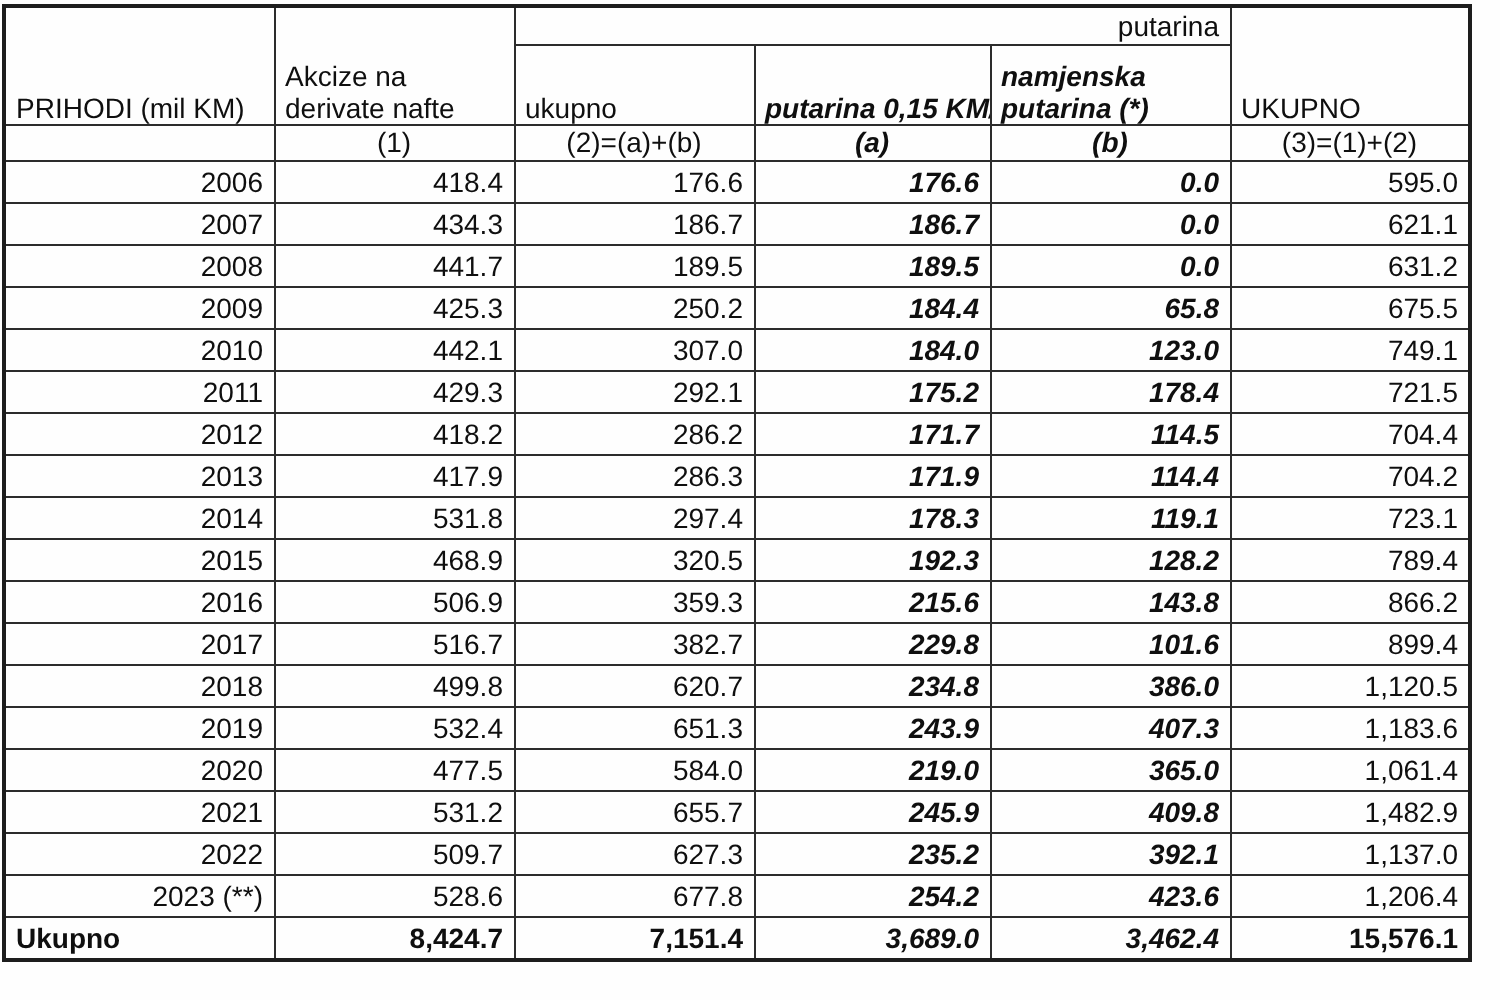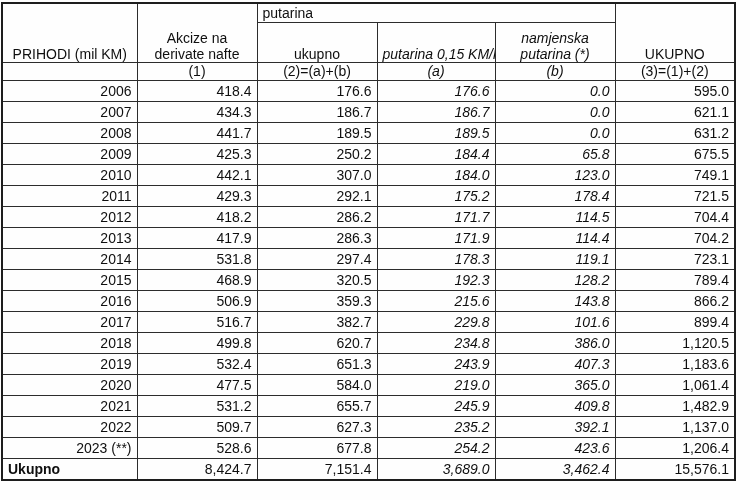--- a/index.html
+++ b/index.html
@@ -32,42 +32,41 @@
     overflow: hidden;
     color: #0f0f0f;
   }
   tr.row-group  { height: 19px; }
   tr.row-labels { height: 40px; }
   tr.row-codes  { height: 18px; }
   tr.data-row   { height: 21px; }
   tr.total-row  { height: 22px; }
 
   .hdr {
-    text-align: center;
     vertical-align: bottom;
     padding-bottom: 4px;
     font-size: 13.5px;
   }
   .group-hdr {
-    text-align: left;
+    text-align: right;
     vertical-align: middle;
     font-size: 13.5px;
   }
   .code {
     text-align: center;
     vertical-align: middle;
     font-size: 13.5px;
   }
   .nowrap { white-space: nowrap; padding: 0 1px 4px 1px; margin-top: 43px; }
-  .cell-italic { font-style: italic; }
+  .cell-italic { font-style: italic; font-weight: bold; }
   .cell-year, .cell-num {
     text-align: right;
     vertical-align: middle;
   }
-  .bold { font-weight: normal; }
+  .bold { font-weight: bold; }
   .cell-total-label {
     text-align: left;
     vertical-align: middle;
     font-weight: bold;
   }
 </style>
 </head>
 <body>
 
 <div class="page">

